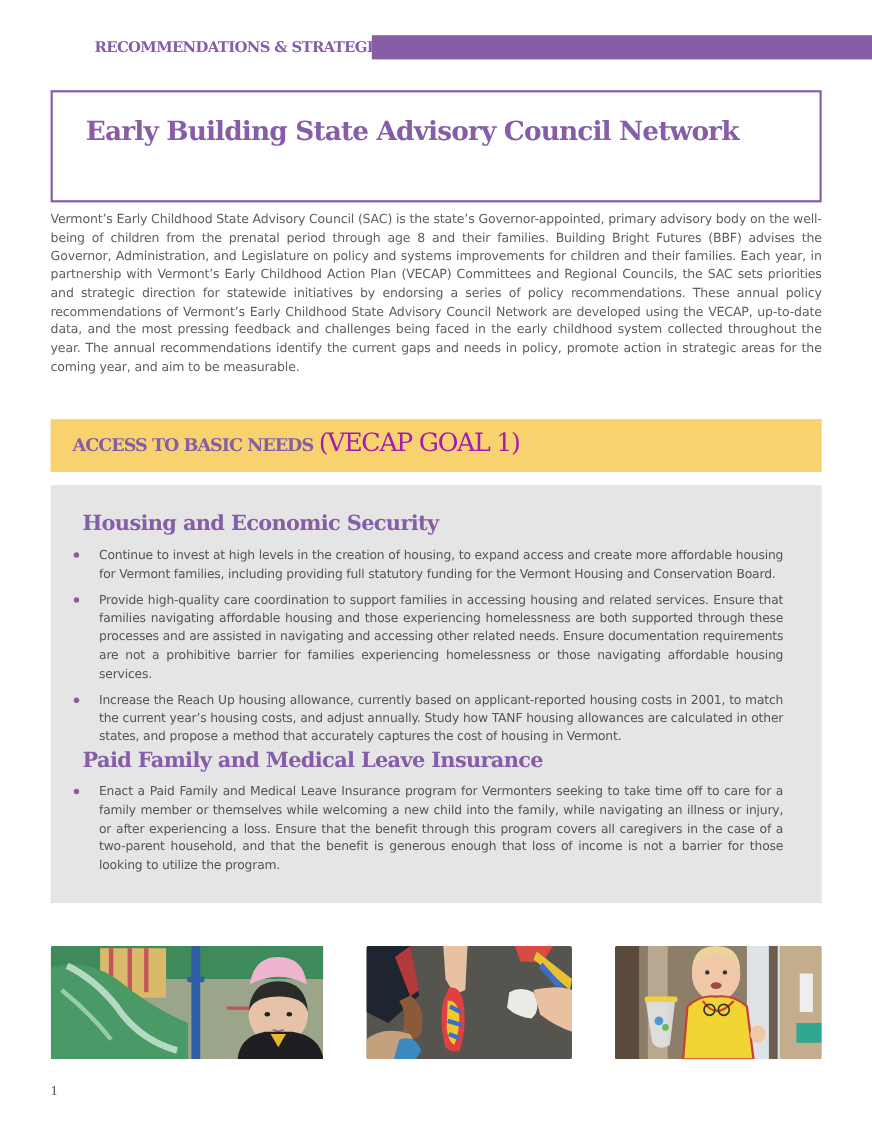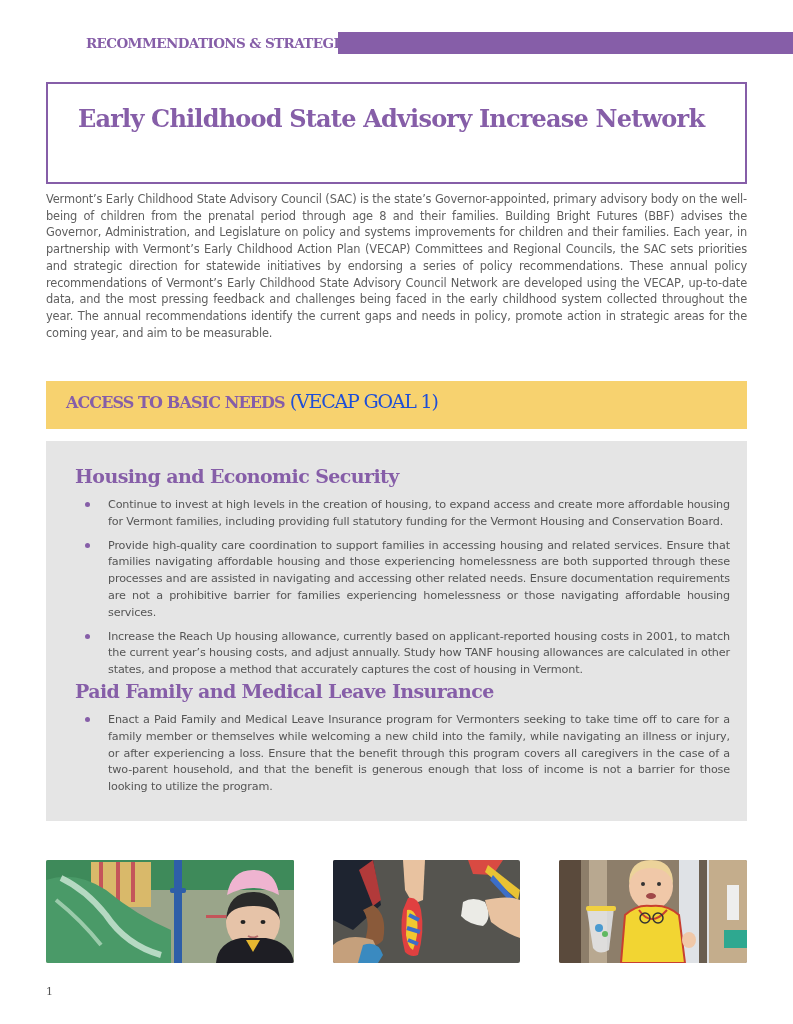--- a/index.html
+++ b/index.html
@@ -44,35 +44,35 @@
       background: #f7d26f;
       padding: 9px 0 0 20px;
       white-space: nowrap;
     }
     .goal-banner .goal-main {
       font-family: "DejaVu Serif", serif; font-weight: bold;
       font-size: 16px; color: #865ea8; letter-spacing: -0.9px;
     }
     .goal-banner .goal-sub {
       font-family: "DejaVu Serif", serif; font-weight: normal;
-      font-size: 19px; color: #1d4ed8; letter-spacing: -1.2px;
+      font-size: 23px; color: #a21caf; letter-spacing: -1.2px;
     }
 
     
     .panel {
       position: absolute; left: 46px; top: 441px; width: 701px; height: 380px;
       background: #e5e5e5;
     }
     .subhead {
       position: absolute; left: 29px;
       font-family: "DejaVu Serif", serif; font-weight: bold;
       font-size: 19px; color: #865ea8; letter-spacing: -0.6px;
       white-space: nowrap;
     }
-    .bullets { position: absolute; left: 39px; width: 645px; list-style: none; }
+    .bullets { position: absolute; left: 21px; width: 645px; list-style: none; }
     .bullets li {
       position: relative; padding-left: 23px;
       font-size: 11.2px; line-height: 16.8px; color: #555555;
       text-align: justify; letter-spacing: -0.15px;
       margin-bottom: 7px;
     }
     .bullets li .dot {
       position: absolute; left: 0; top: 5px; width: 5px; height: 5px;
       border-radius: 50%; background: #865ea8;
     }
@@ -90,21 +90,21 @@
     }
   </style>
 </head>
 <body>
 
 <div class="section-label">RECOMMENDATIONS &amp; STRATEGIES</div>
 <div class="section-bar"></div>
 
 <div class="title-box">
   <h1>
-    <span>Early Childhood State Advisory Increase Network</span>
+    <span>Early Building State Advisory Council Network</span>
   </h1>
 </div>
 
 <p class="intro">Vermont’s Early Childhood State Advisory Council (SAC) is the state’s Governor-appointed, primary advisory body on the well-being of children from the prenatal period through age 8 and their families. Building Bright Futures (BBF) advises the Governor, Administration, and Legislature on policy and systems improvements for children and their families. Each year, in partnership with Vermont’s Early Childhood Action Plan (VECAP) Committees and Regional Councils, the SAC sets priorities and strategic direction for statewide initiatives by endorsing a series of policy recommendations. These annual policy recommendations of Vermont’s Early Childhood State Advisory Council Network are developed using the VECAP, up-to-date data, and the most pressing feedback and challenges being faced in the early childhood system collected throughout the year. The annual recommendations identify the current gaps and needs in policy, promote action in strategic areas for the coming year, and aim to be measurable.</p>
 
 <div class="goal-banner">
   <span class="goal-main">ACCESS TO BASIC NEEDS</span>
   <span class="goal-sub">(VECAP GOAL 1)</span>
 </div>
 

